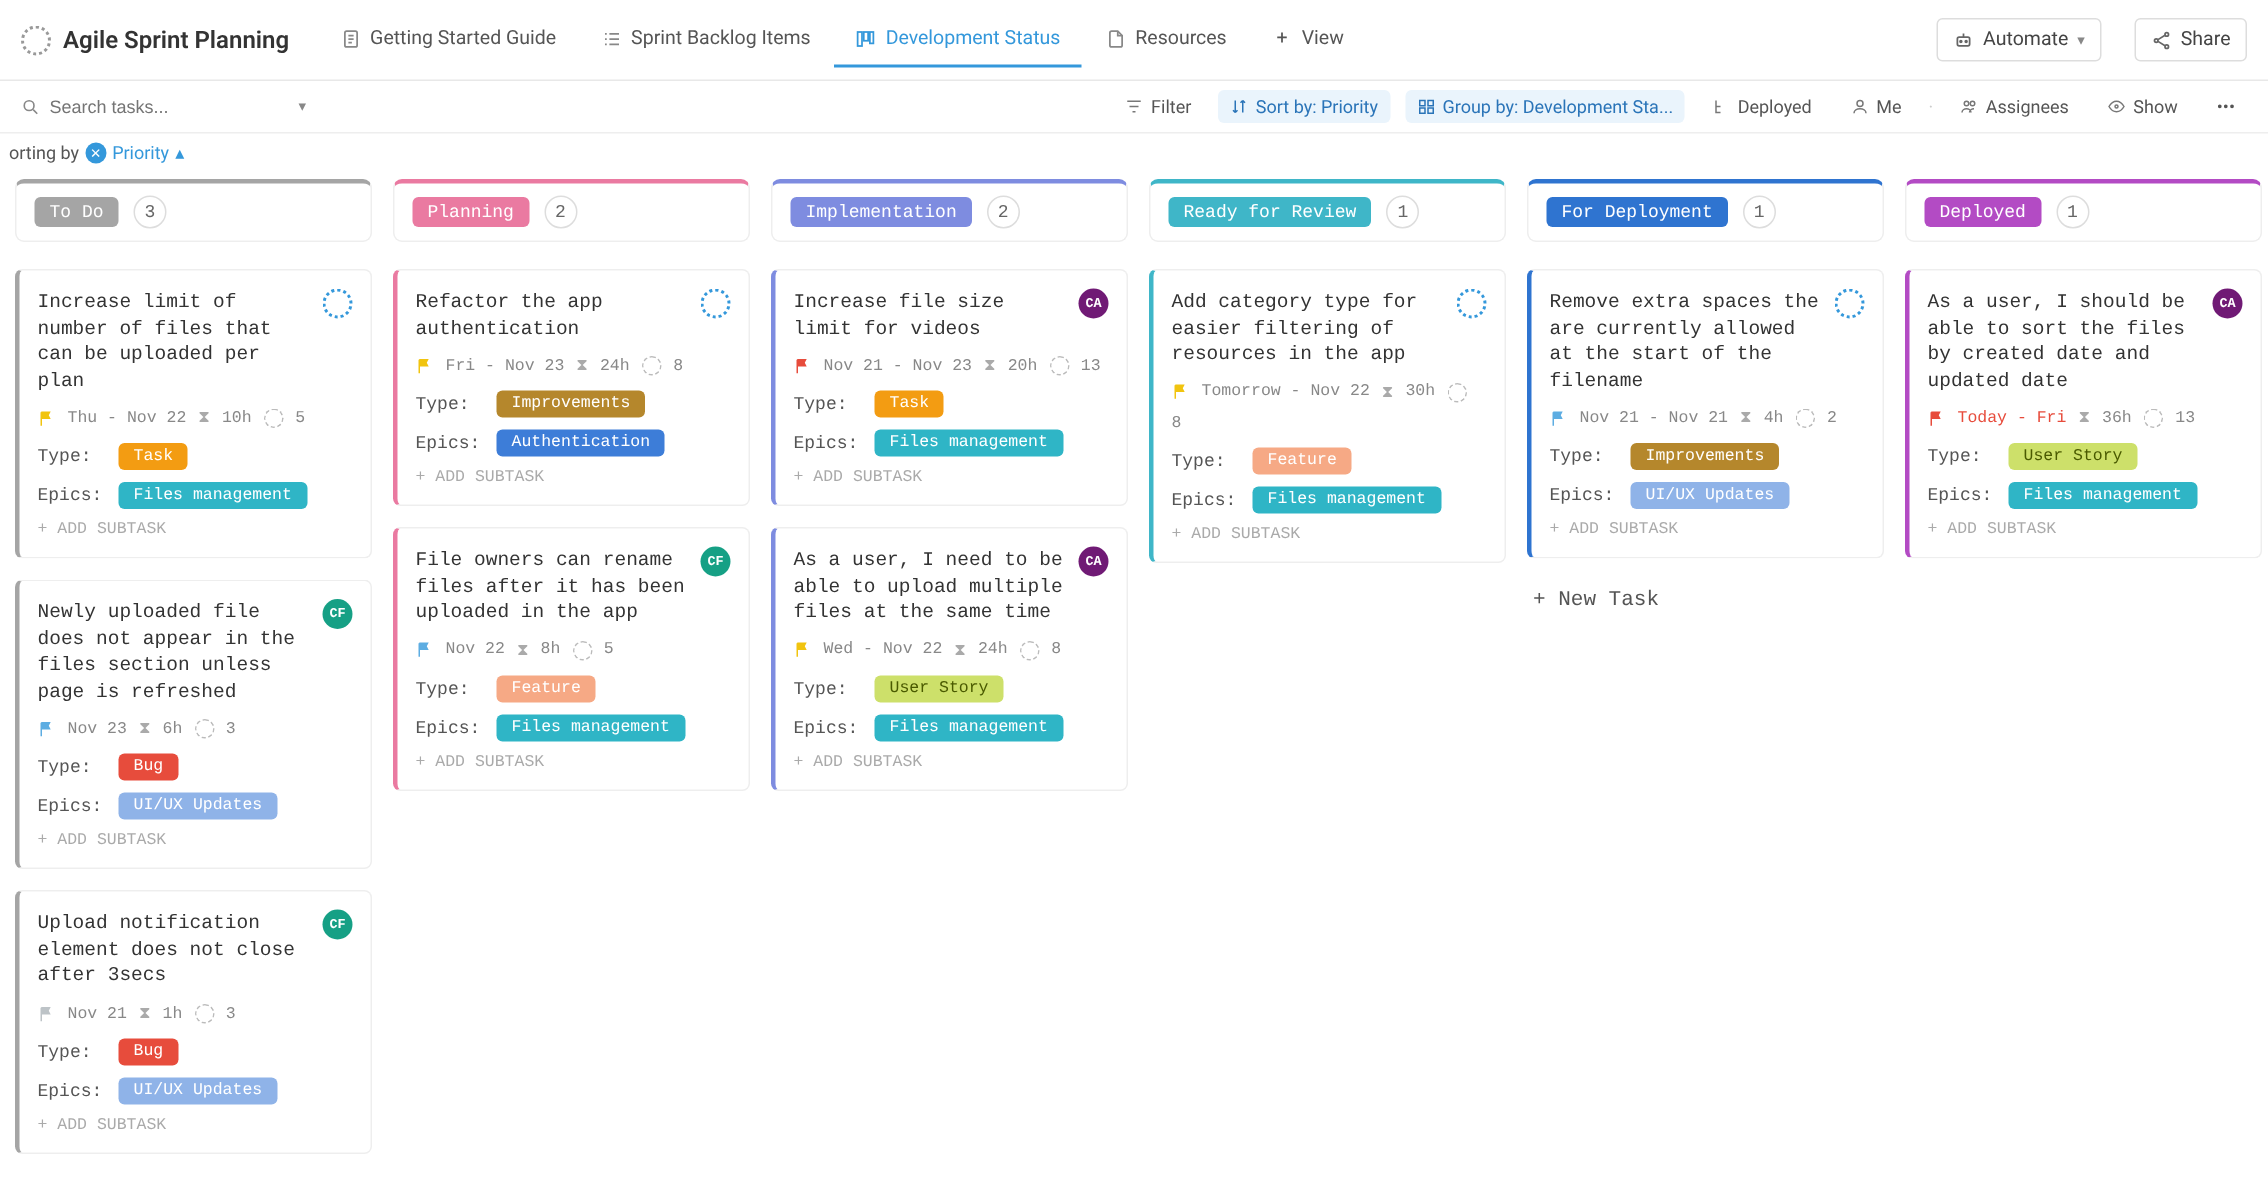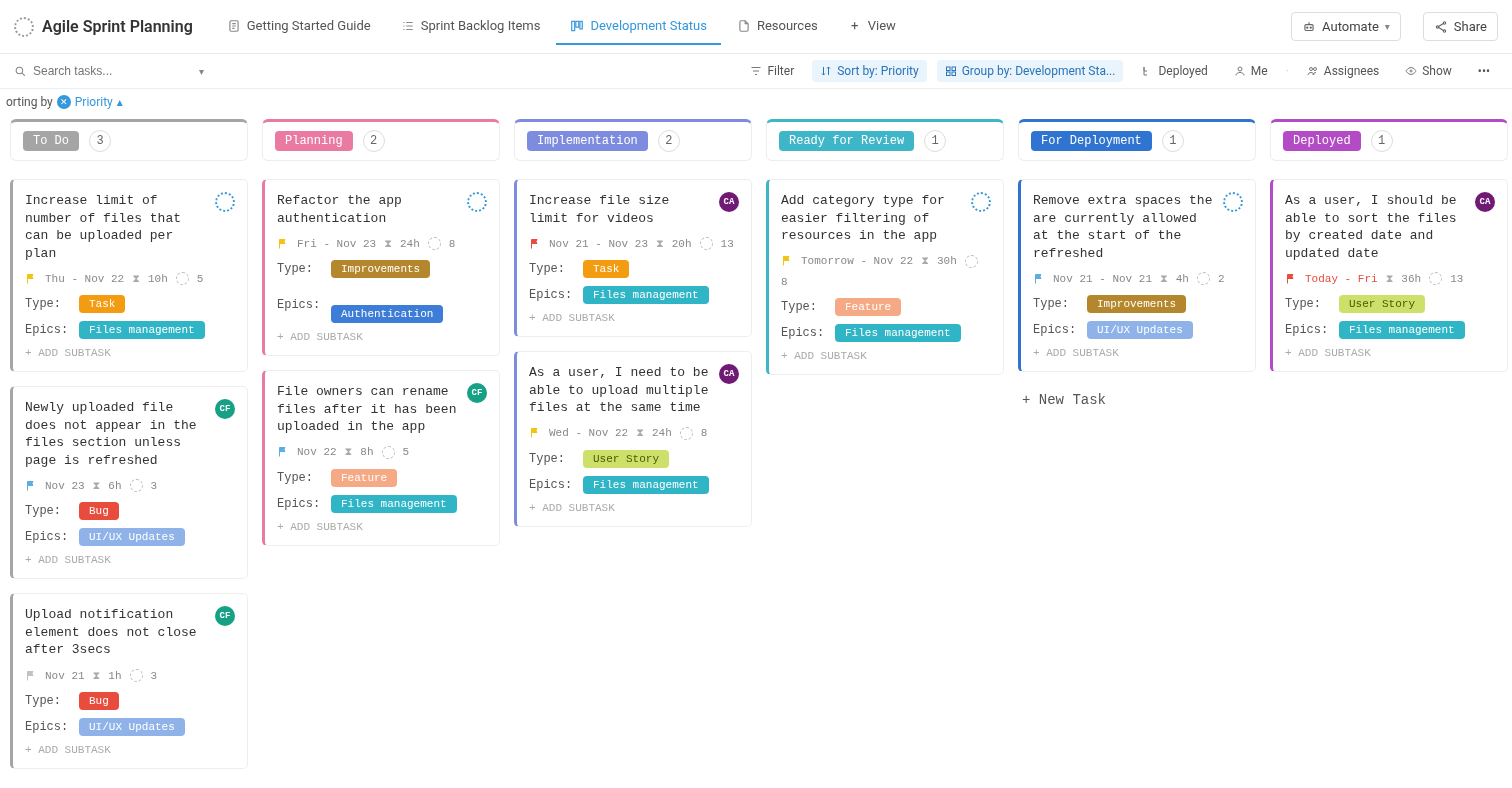--- a/index.html
+++ b/index.html
@@ -54,21 +54,21 @@
   
   .frow { display: flex; align-items: center; gap: 10px; margin-bottom: 8px; font-size: 12px; }
   .flabel { width: 44px; color: #555; }
   .tag { display: inline-block; padding: 3px 10px; border-radius: 4px; font-size: 11px; color: #fff; }
   .tag.task { background: #f39c12; }
   .tag.bug { background: #e74c3c; }
   .tag.improvements { background: #b5872c; }
   .tag.feature { background: #f6a985; }
   .tag.userstory { background: #cde06a; color: #4a5a00; }
   .tag.files { background: #2fb5c6; }
-  .tag.auth { background: #3d7dd8; margin-top: 19px; }
+  .tag.auth { background: #3d7dd8; }
   .tag.uiux { background: #8fb3e8; }
   
   .add-sub { font-size: 11px; color: #aaa; cursor: pointer; margin-top: 4px; }
   .new-task { font-size: 14px; color: #555; cursor: pointer; padding: 6px 4px; }
   
   svg { display: block; }
 </style>
 </head>
 <body>
 
@@ -476,21 +476,21 @@
       <div class="add-sub">+ ADD SUBTASK</div>
       </div>
     </div>
     <div class="column" style="--col-accent: #2f74d0;">
     <div class="col-header">
       <span class="col-name">For Deployment</span>
       <span class="col-count">1</span>
     </div>
       <div class="card">
       <div class="card-head">
-        <div class="card-title">Remove extra spaces the are currently allowed at the start of the refreshed</div>
+        <div class="card-title">Remove extra spaces the are currently allowed at the start of the filename</div>
         <span class="avatar av-dotted"></span>
       </div>
       <div class="meta">
         <span>
             <svg class="flag" viewBox="0 0 24 24" fill="#5dade2" stroke="#5dade2" stroke-width="2">
               <path d="M5 3v18M5 3h11l-2 4 2 4H5"></path>
             </svg>
           </span>
         <span>Nov 21  -  Nov 21</span>
         <span class="hourglass">⧗</span>

